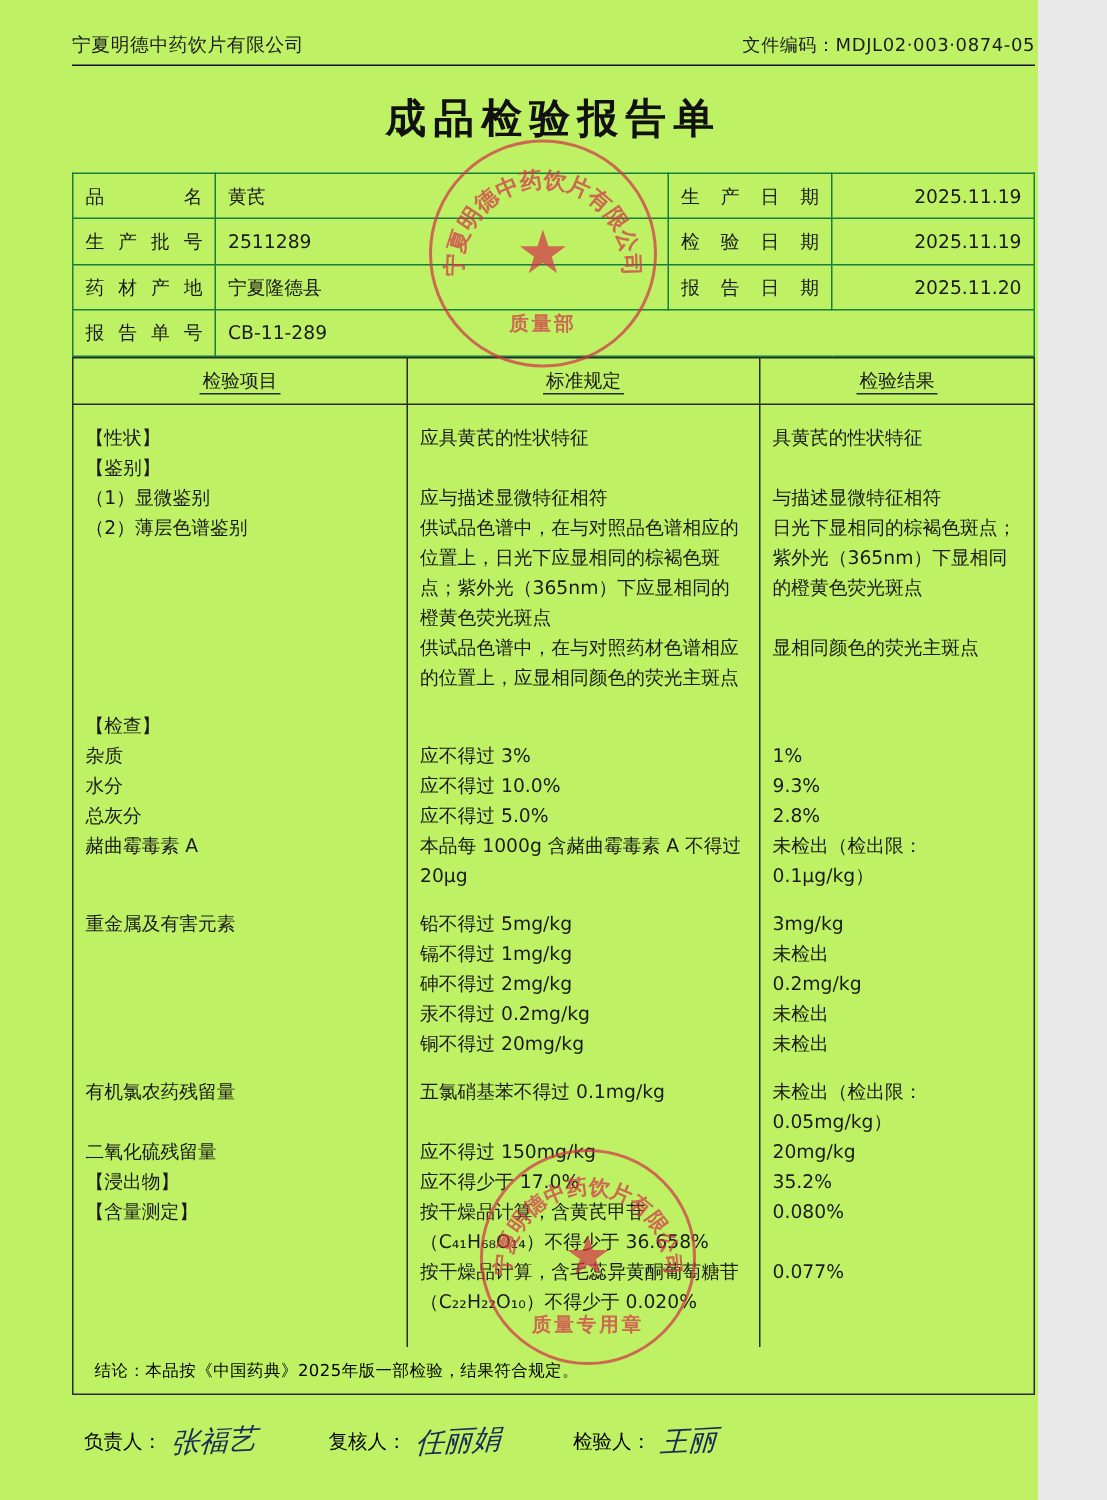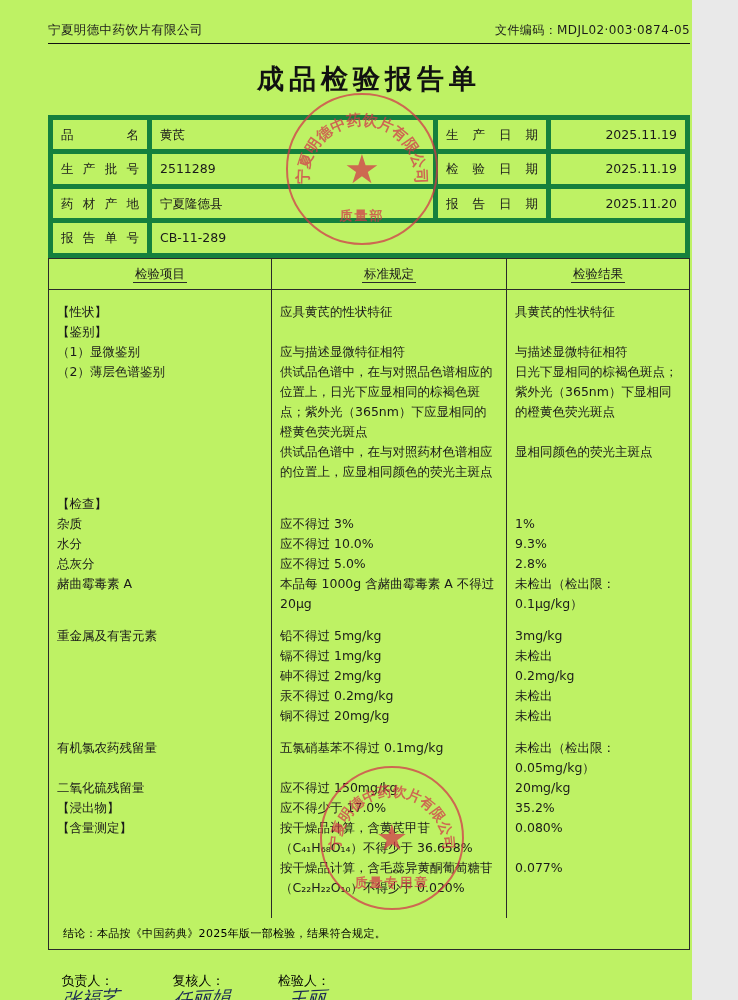--- a/index.html
+++ b/index.html
@@ -51,21 +51,21 @@
     font-family: "DejaVu Serif", "Liberation Serif", serif;
   }
   table.main {
     width: 100%;
     border-collapse: collapse;
     table-layout: fixed;
     font-size: 12.5px;
     color: #1a1a1a;
   }
   table.main td {
-    border: 5px solid #15803d;
+    border: 1px solid #15803d;
     padding: 5px 8px;
     vertical-align: top;
     line-height: 1.55;
   }
   .lbl {
     width: 78px;
     text-align: justify;
     text-align-last: justify;
     white-space: nowrap;
     padding-left: 10px;
@@ -121,23 +121,22 @@
   }
   .sig {
     display: flex;
     margin-top: 22px;
     font-size: 13px;
     align-items: flex-start;
     padding-left: 8px;
   }
   .sig .grp {
     display: flex;
-    align-items: center;
+    align-items: flex-start;
     margin-right: 18px;
-    flex-direction: column;
   }
   .sig .name {
     font-family: "DejaVu Serif", "Liberation Serif", serif;
     font-style: italic;
     font-size: 19px;
     color: #1b2a55;
     transform: rotate(-3deg) skewX(-6deg);
     margin-left: 6px;
     margin-top: -4px;
     white-space: nowrap;

